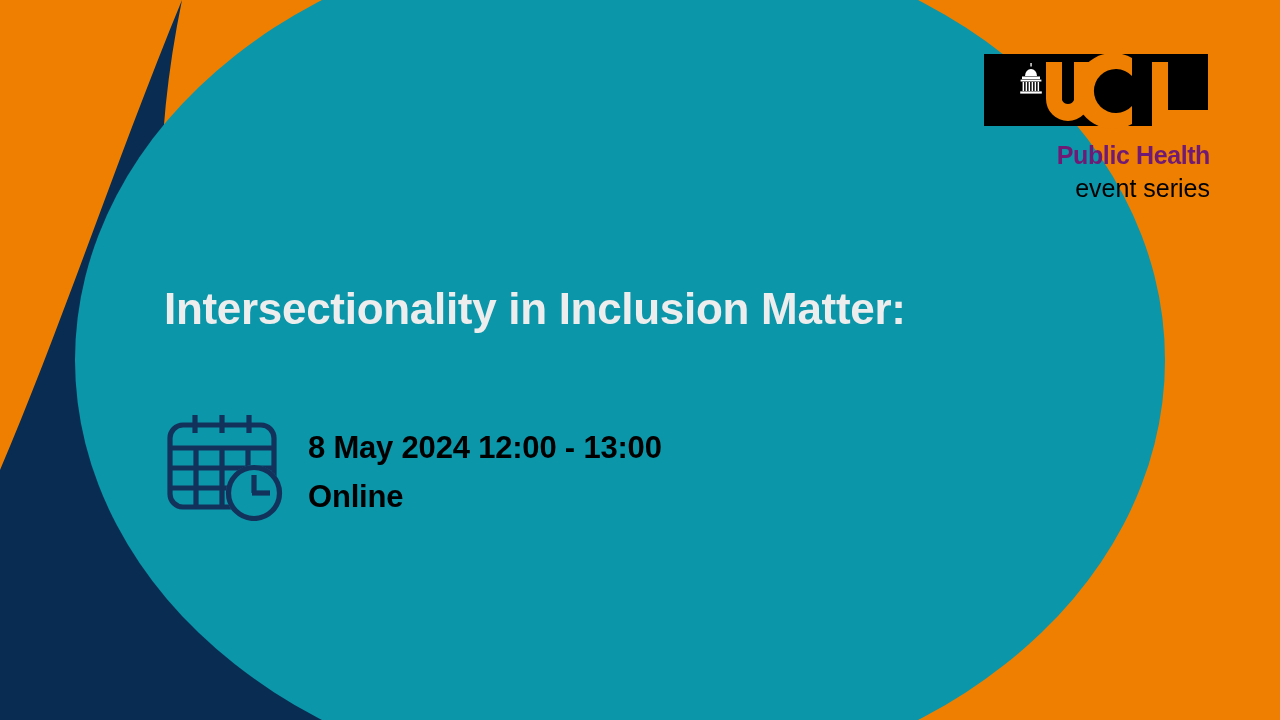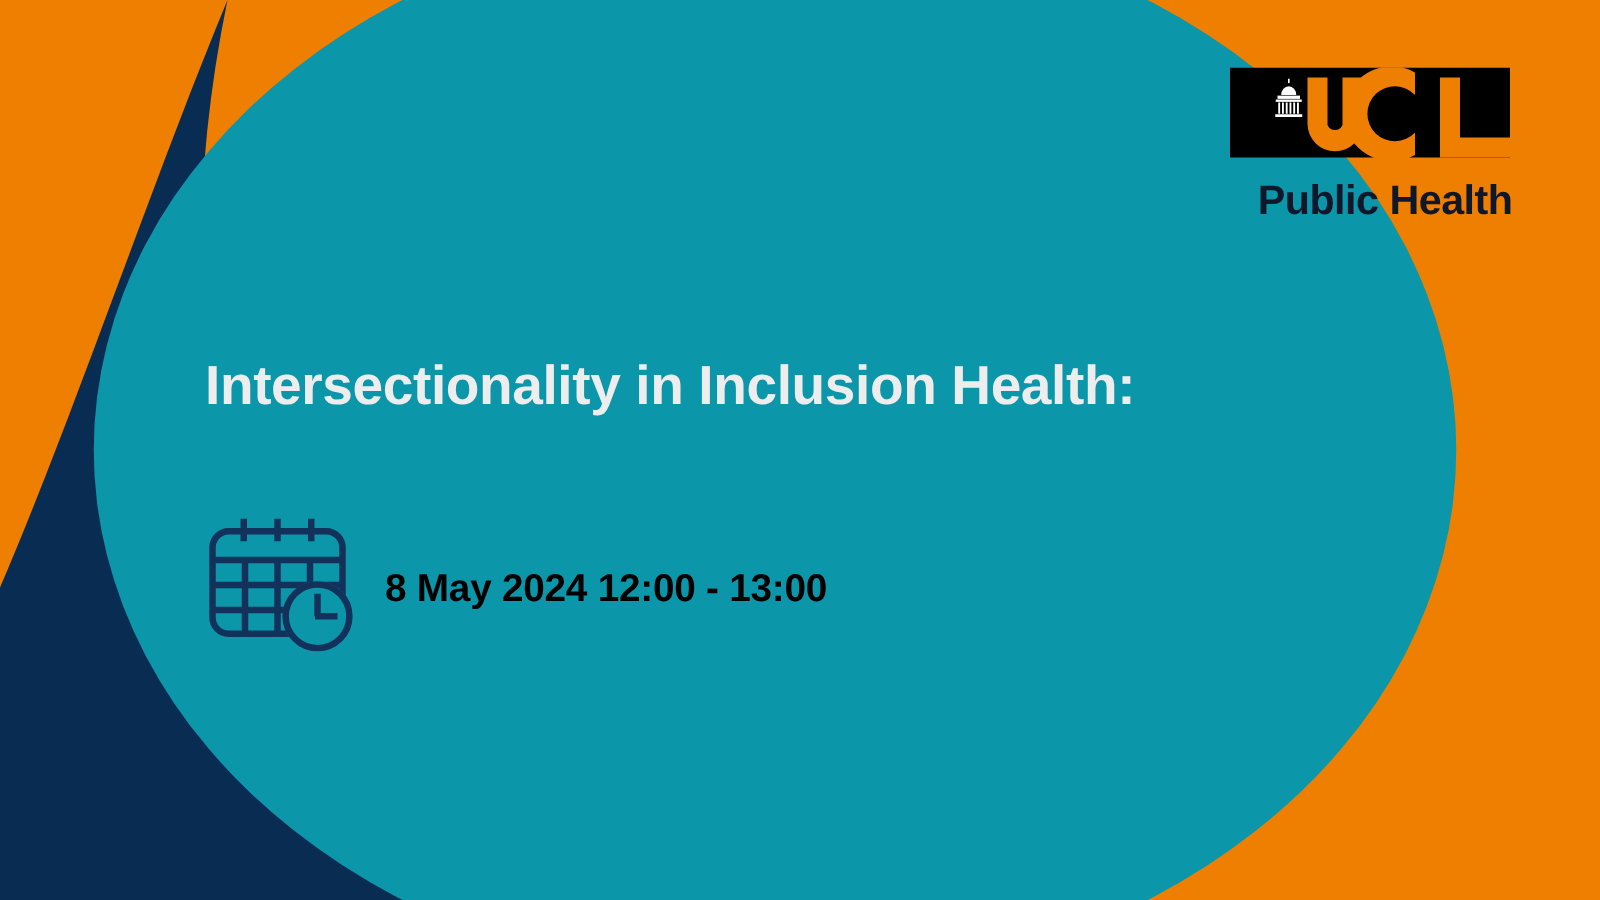--- a/index.html
+++ b/index.html
@@ -32,23 +32,23 @@
   }
 
   #ucl-logo {
     position:relative;
     width:226px; height:78px;
     display:block;
   }
   #ucl-logo svg { display:block; width:226px; height:78px; }
 
   .logo-sub {
-    color:#0f172a;
+    color:#701a75;
     font-weight:bold;
-    font-size:33px;
+    font-size:25px;
     line-height:1.08;
     letter-spacing:-0.4px;
     padding-top:10px;
     white-space:nowrap;
   }
   .logo-sub.second { padding-top:0; }
   .logo-tagline {
     color:#000;
     font-weight:normal;
     font-size:25px;
@@ -71,21 +71,21 @@
     line-height:55px;
     letter-spacing:-0.3px;
     white-space:nowrap;
   }
 
   
   #details-block {
     position:absolute;
     left:166px; top:411px;
     display:flex;
-    align-items:center;
+    align-items:flex-end;
     z-index:5;
   }
   #calendar-clock-icon { width:124px; height:110px; flex:0 0 auto; }
   #calendar-clock-icon svg { display:block; width:124px; height:110px; }
 
   #details-text {
     padding-left:18px;
     padding-top:9px;
   }
   .detail-line {
@@ -144,24 +144,25 @@
           <rect x="47.6" y="28" width="1.5" height="9"></rect>
           <rect x="50.6" y="28" width="1.5" height="9"></rect>
           <rect x="53.6" y="28" width="1.5" height="9"></rect>
 
           <rect x="36.2" y="37.4" width="21.6" height="2.2"></rect>
         </g>
       </svg>
     </div>
 
     <div class="logo-sub">Public Health</div>
+    <div class="logo-tagline">event series</div>
   </div>
 
   <div id="title-block">
-    <div class="title-line">Intersectionality in Inclusion Health:</div>
+    <div class="title-line">Intersectionality in Inclusion Matter:</div>
   </div>
 
   <div id="details-block">
 
     <div id="calendar-clock-icon">
       <svg viewBox="0 0 124 110" xmlns="http://www.w3.org/2000/svg" aria-hidden="true">
         <g stroke="#12325c" fill="none" stroke-width="5.2">
 
           <rect x="4" y="14" width="104" height="82" rx="13" ry="13"></rect>
 
@@ -183,16 +184,17 @@
         <circle cx="88" cy="82" r="25.5" fill="none" stroke="#12325c" stroke-width="5.2"></circle>
         <g stroke="#12325c" stroke-width="5.2" stroke-linecap="butt" fill="none">
           <line x1="88" y1="82" x2="88" y2="64"></line>
           <line x1="86" y1="82" x2="104" y2="82"></line>
         </g>
       </svg>
     </div>
 
     <div id="details-text">
       <div class="detail-line">8 May 2024 12:00 - 13:00</div>
+      <div class="detail-line">Online</div>
     </div>
   </div>
 
 </div>
 
 </body></html>

